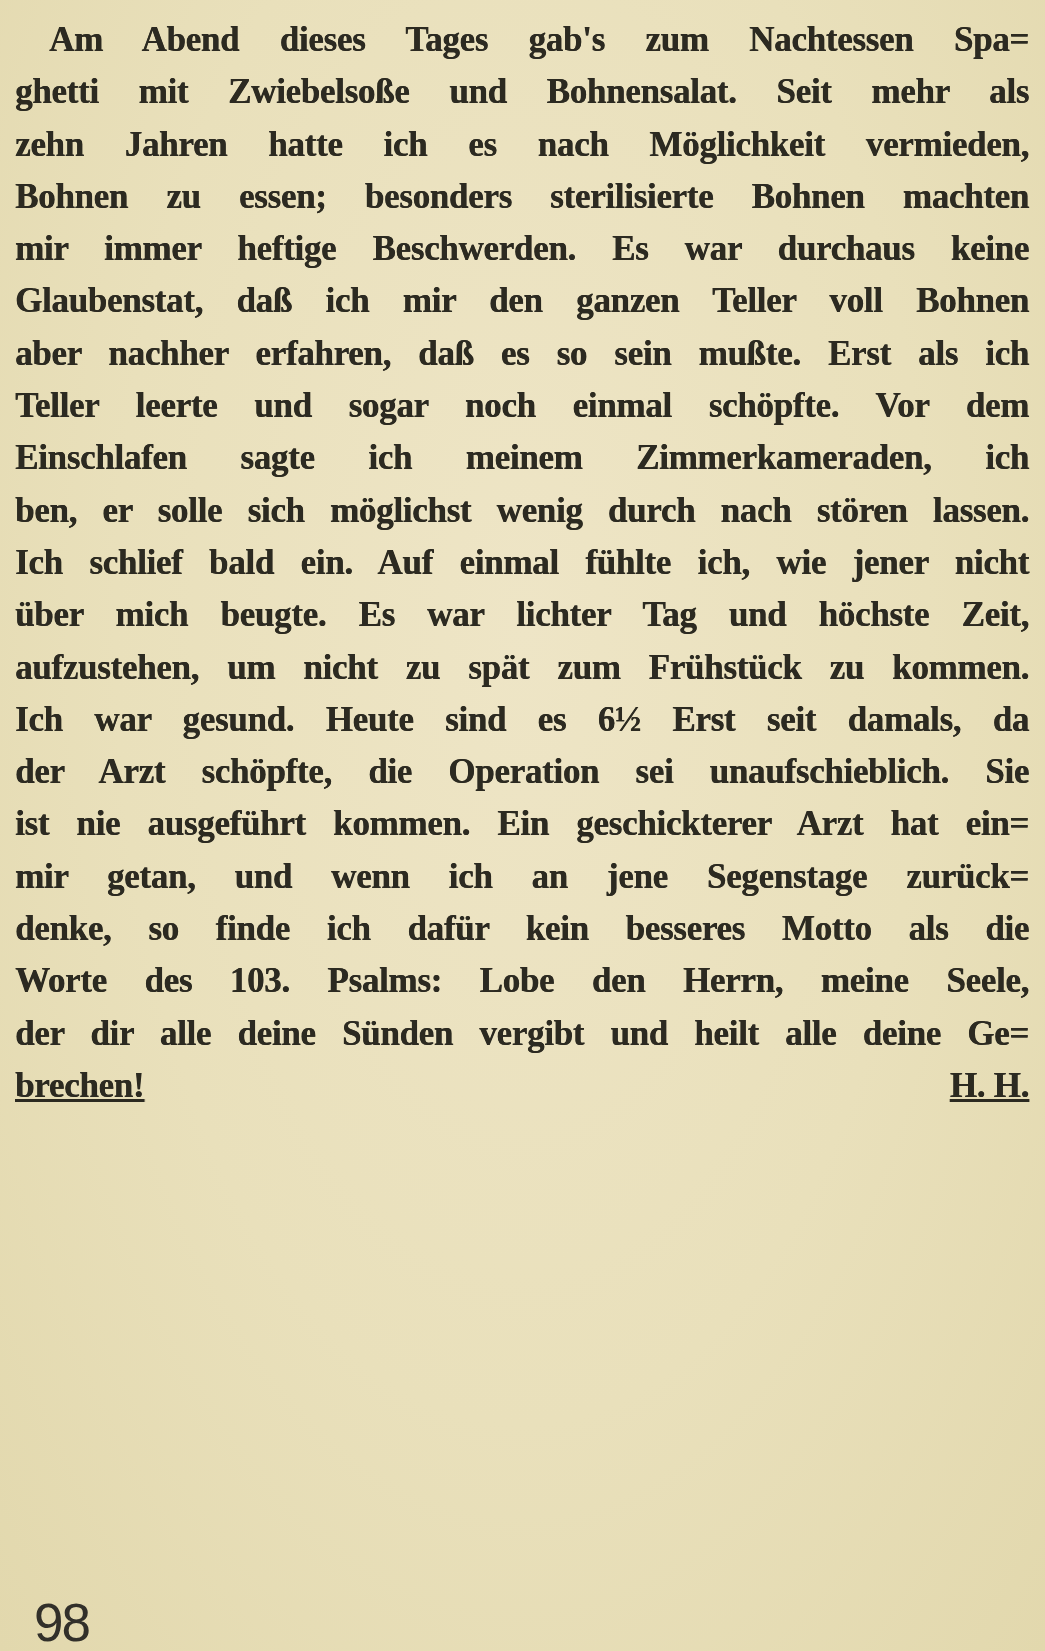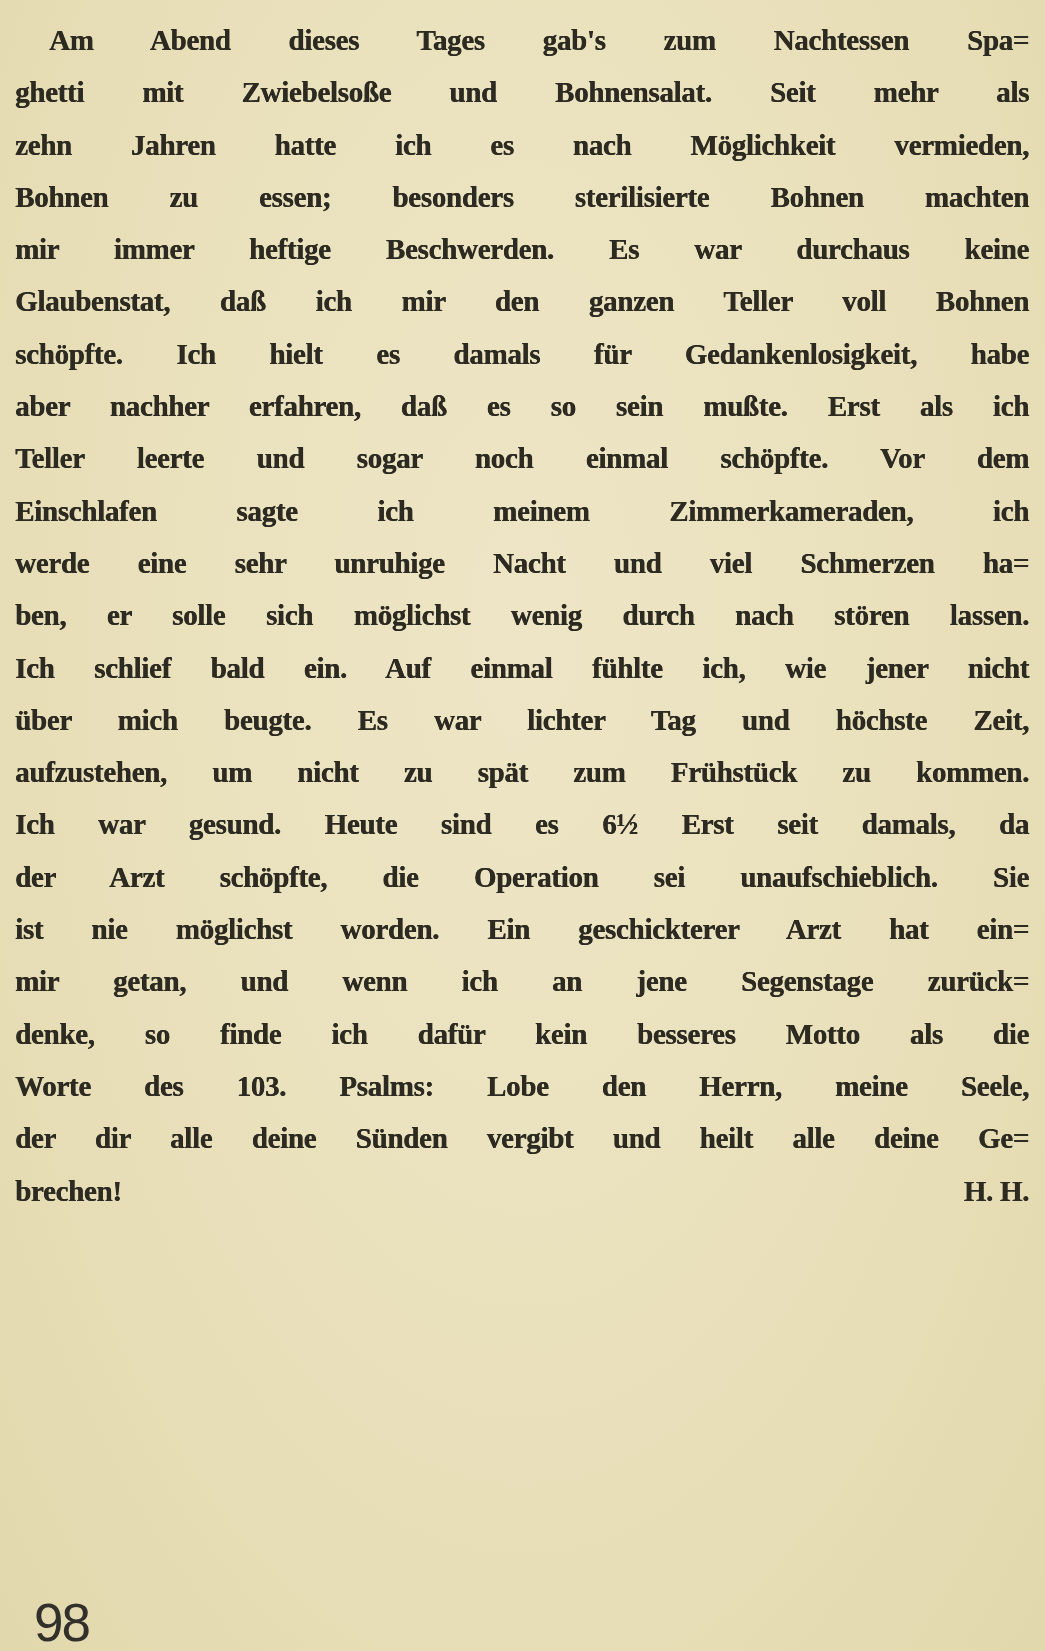--- a/index.html
+++ b/index.html
@@ -12,36 +12,37 @@
     overflow: hidden;
     font-family: "Liberation Serif", "DejaVu Serif", serif;
   }
   .textblock {
     position: absolute;
     top: 14px;
     left: 15px;
     right: 16px;
   }
   .line {
-    font-size: 29px;
+    font-size: 35px;
     font-weight: 700;
     line-height: 52.3px;
     color: #2c2a21;
     letter-spacing: -0.3px;
     text-align: justify;
     text-align-last: justify;
     white-space: nowrap;
     text-shadow: 0.4px 0 0 currentColor;
   }
   .line.indent { padding-left: 34px; }
   .last-line {
     display: flex;
     justify-content: space-between;
     text-align: left;
     text-align-last: auto;
+    text-decoration: underline;
   }
   .page-number {
     position: absolute;
     left: 34px;
     top: 1592px;
     font-family: "Liberation Sans", "DejaVu Sans", sans-serif;
     font-size: 53px;
     font-weight: 400;
     color: #32302a;
     letter-spacing: -2px;
@@ -51,32 +52,30 @@
 <body>
 
 <div class="page">
   <div class="textblock" id="lines-container">
     <div class="line indent">Am Abend dieses Tages gab's zum Nachtessen Spa=</div>
       <div class="line">ghetti mit Zwiebelsoße und Bohnensalat. Seit mehr als</div>
       <div class="line">zehn Jahren hatte ich es nach Möglichkeit vermieden,</div>
       <div class="line">Bohnen zu essen; besonders sterilisierte Bohnen machten</div>
       <div class="line">mir immer heftige Beschwerden. Es war durchaus keine</div>
       <div class="line">Glaubenstat, daß ich mir den ganzen Teller voll Bohnen</div>
-      <div class="line">schöpfte. Ich hielt es damals für Gedankenlosigkeit, habe</div>
       <div class="line">aber nachher erfahren, daß es so sein mußte. Erst als ich</div>
       <div class="line">Teller leerte und sogar noch einmal schöpfte. Vor dem</div>
       <div class="line">Einschlafen sagte ich meinem Zimmerkameraden, ich</div>
-      <div class="line">werde eine sehr unruhige Nacht und viel Schmerzen ha=</div>
       <div class="line">ben, er solle sich möglichst wenig durch nach stören lassen.</div>
       <div class="line">Ich schlief bald ein. Auf einmal fühlte ich, wie jener nicht</div>
       <div class="line">über mich beugte. Es war lichter Tag und höchste Zeit,</div>
       <div class="line">aufzustehen, um nicht zu spät zum Frühstück zu kommen.</div>
       <div class="line">Ich war gesund. Heute sind es 6½ Erst seit damals, da</div>
       <div class="line">der Arzt schöpfte, die Operation sei unaufschieblich. Sie</div>
-      <div class="line">ist nie möglichst worden. Ein geschickterer Arzt hat ein=</div>
+      <div class="line">ist nie ausgeführt kommen. Ein geschickterer Arzt hat ein=</div>
       <div class="line">mir getan, und wenn ich an jene Segenstage zurück=</div>
       <div class="line">denke, so finde ich dafür kein besseres Motto als die</div>
       <div class="line">Worte des 103. Psalms: Lobe den Herrn, meine Seele,</div>
       <div class="line">der dir alle deine Sünden vergibt und heilt alle deine Ge=</div>
       <div class="line last-line" id="last-line">
       <span>brechen!</span>
       <span class="signature">H. H.</span>
     </div>
   </div>
   <div class="page-number">98</div>

